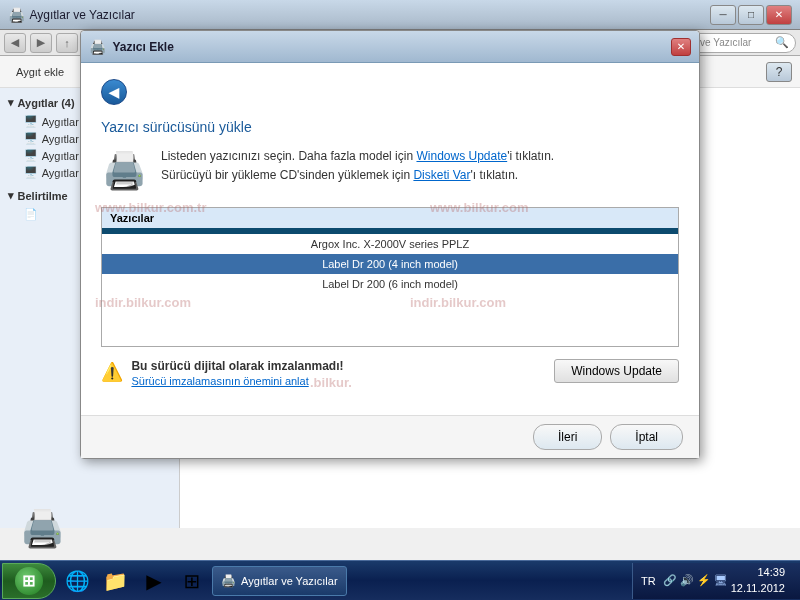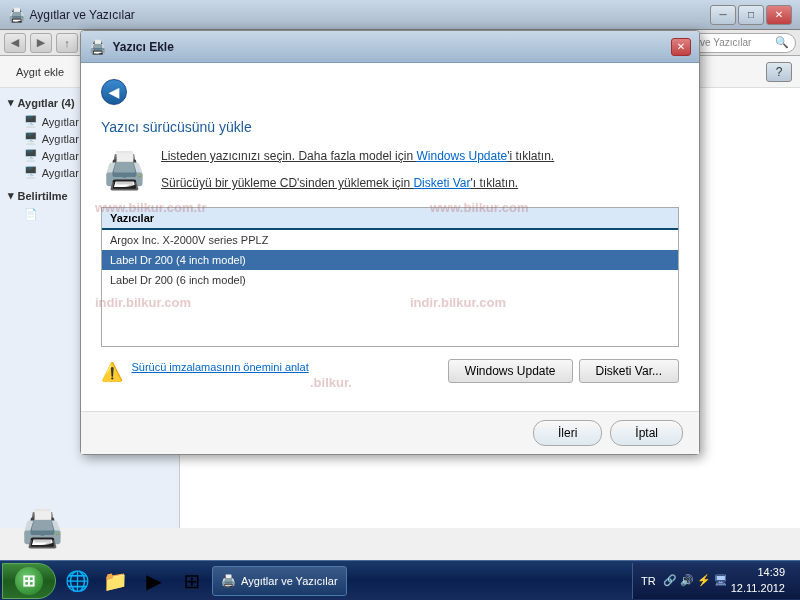--- a/index.html
+++ b/index.html
@@ -359,40 +359,39 @@
       font-size: 36px;
       display: flex;
       align-items: center;
       justify-content: center;
     }
 
     .desc-text {
       font-size: 12px;
       color: #333;
       line-height: 1.6;
-      text-decoration: underline;
     }
 
     .desc-text a {
       color: #0066cc;
       text-decoration: underline;
       cursor: pointer;
     }
 
     
     .printer-list-container {
       border: 1px solid #aaa;
       background: white;
       margin-bottom: 12px;
       height: 140px;
     }
 
     .printer-list-header {
       background: #d8e8f8;
-      border-bottom: 2px solid #0c4a6e;
+      border-bottom: 6px solid #0c4a6e;
       padding: 4px 8px;
       font-size: 11px;
       font-weight: bold;
       display: flex;
       gap: 8px;
     }
 
     .printer-list-body {
       overflow-y: auto;
       height: calc(100% - 26px);
@@ -408,20 +407,21 @@
     .printer-list-body::-webkit-scrollbar-thumb {
       background: #aaa;
       border: 1px solid #888;
     }
 
     .printer-list-item {
       padding: 4px 8px;
       font-size: 11px;
       cursor: pointer;
       color: #333;
+      text-align: center;
     }
 
     .printer-list-item.selected {
       background: #3a6ea8;
       color: white;
     }
 
     .warning-section {
       display: flex;
       align-items: flex-start;
@@ -602,47 +602,47 @@
       </div>
 
       <div class="dialog-section-title">Yazıcı sürücüsünü yükle</div>
 
       <div class="dialog-description">
         <div class="printer-icon">🖨️</div>
         <div class="desc-text">
           <div>
             Listeden yazıcınızı seçin. Daha fazla model için <a>Windows Update</a>'i tıklatın.
           </div>
-          <div style="margin-top:8px;">
+          <div style="margin-top:0;">
             Sürücüyü bir yükleme CD'sinden yüklemek için <a>Disketi Var</a>'ı tıklatın.
           </div>
         </div>
       </div>
 
       <div class="printer-list-container">
         <div class="printer-list-header">
           <span>Yazıcılar</span>
         </div>
         <div class="printer-list-body">
           <div class="printer-list-item">Argox Inc. X-2000V series PPLZ</div>
           <div class="printer-list-item selected">Label Dr 200 (4 inch model)</div>
           <div class="printer-list-item">Label Dr 200 (6 inch model)</div>
         </div>
       </div>
 
       <div style="display:flex; align-items:flex-start; gap:12px;">
         <div class="warning-section" style="flex:1;">
           <span class="warning-icon">⚠️</span>
           <div class="warning-text">
+            <div class="warning-title">Bu sürücü dijital olarak imzalanmadı!</div>
             <a class="warning-link">Sürücü imzalamasının önemini anlat</a>
           </div>
         </div>
         <div class="warning-buttons">
           <button class="dialog-button">Windows Update</button>
-          <button class="dialog-button">Disketi Var...</button>
         </div>
       </div>
     </div>
 
     <div class="dialog-footer">
       <button class="footer-btn">İleri</button>
       <button class="footer-btn">İptal</button>
     </div>
   </div>
 

